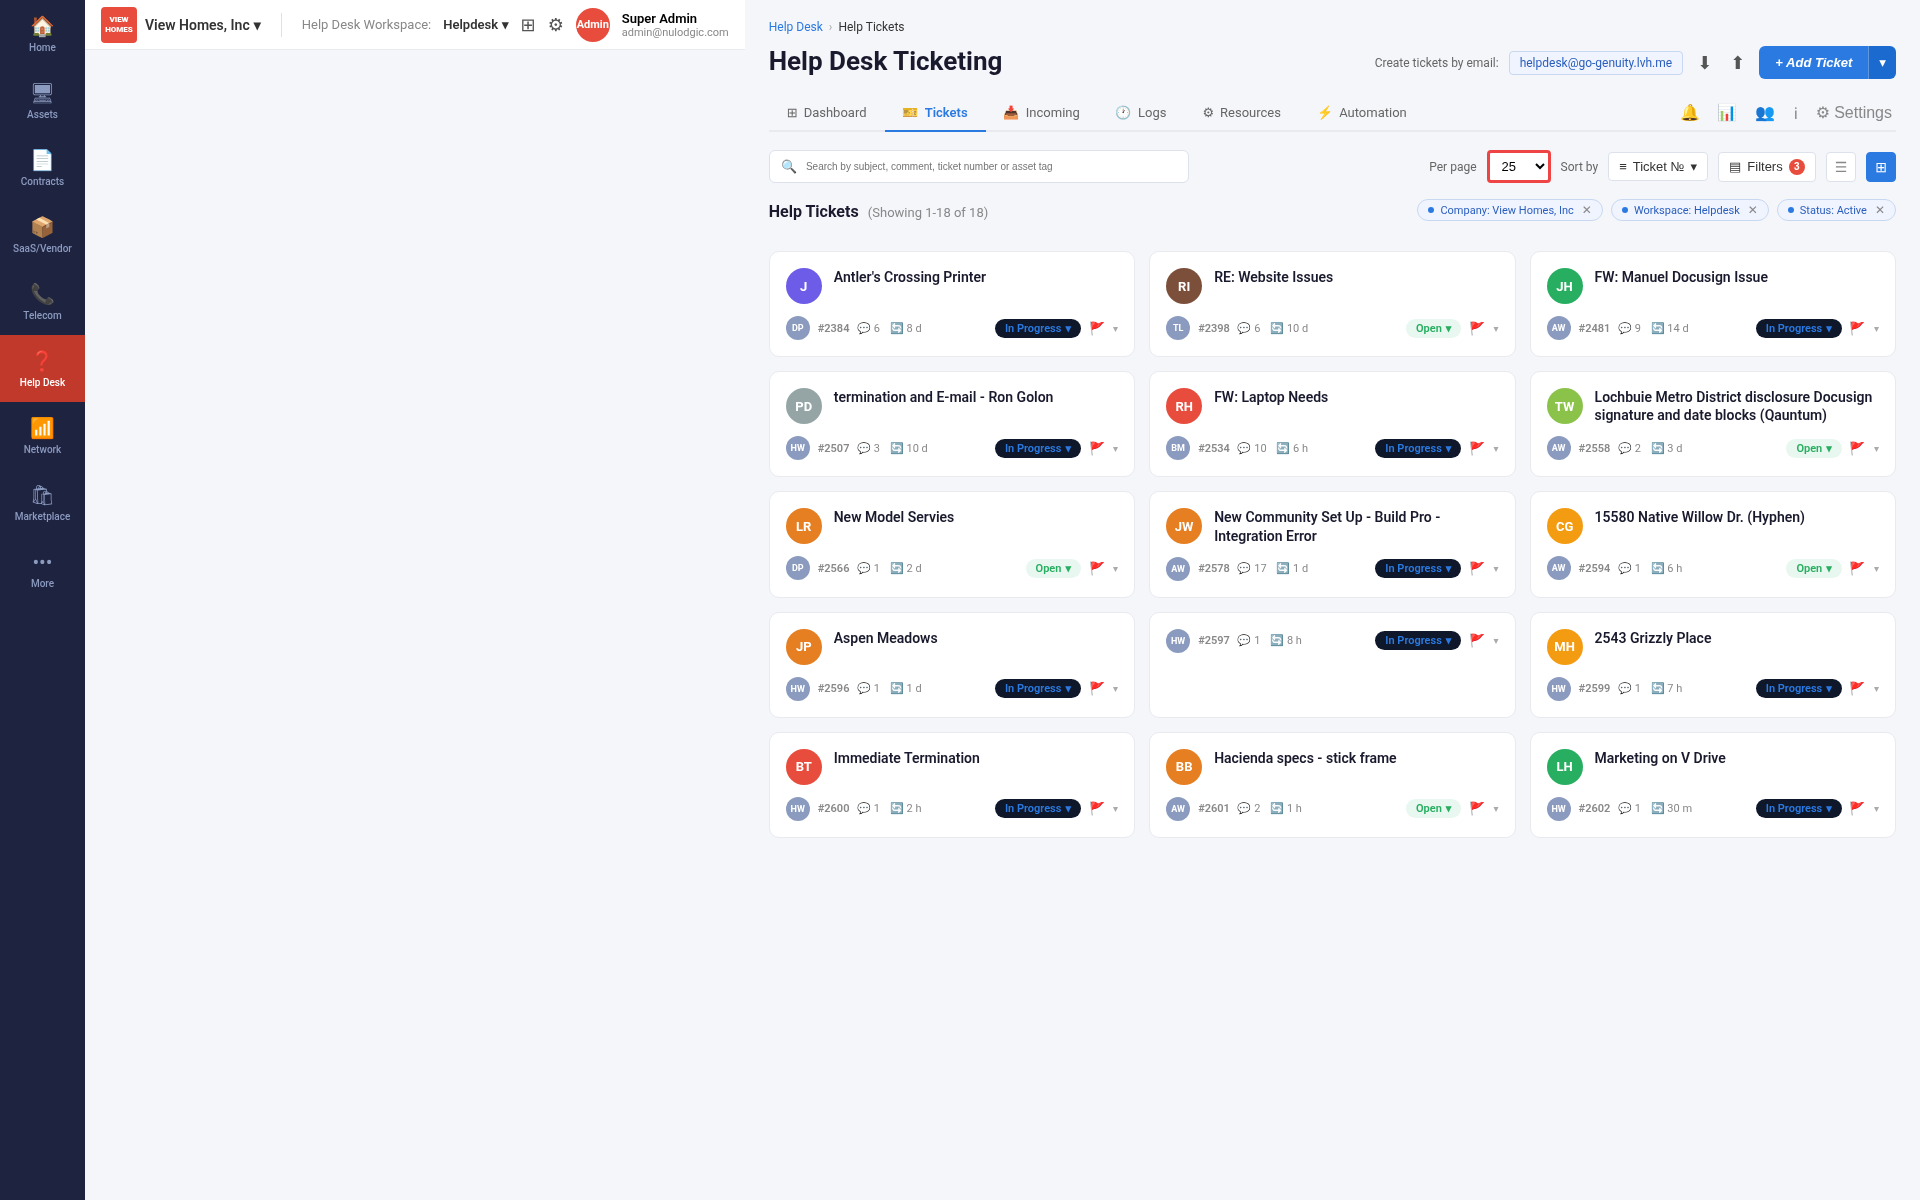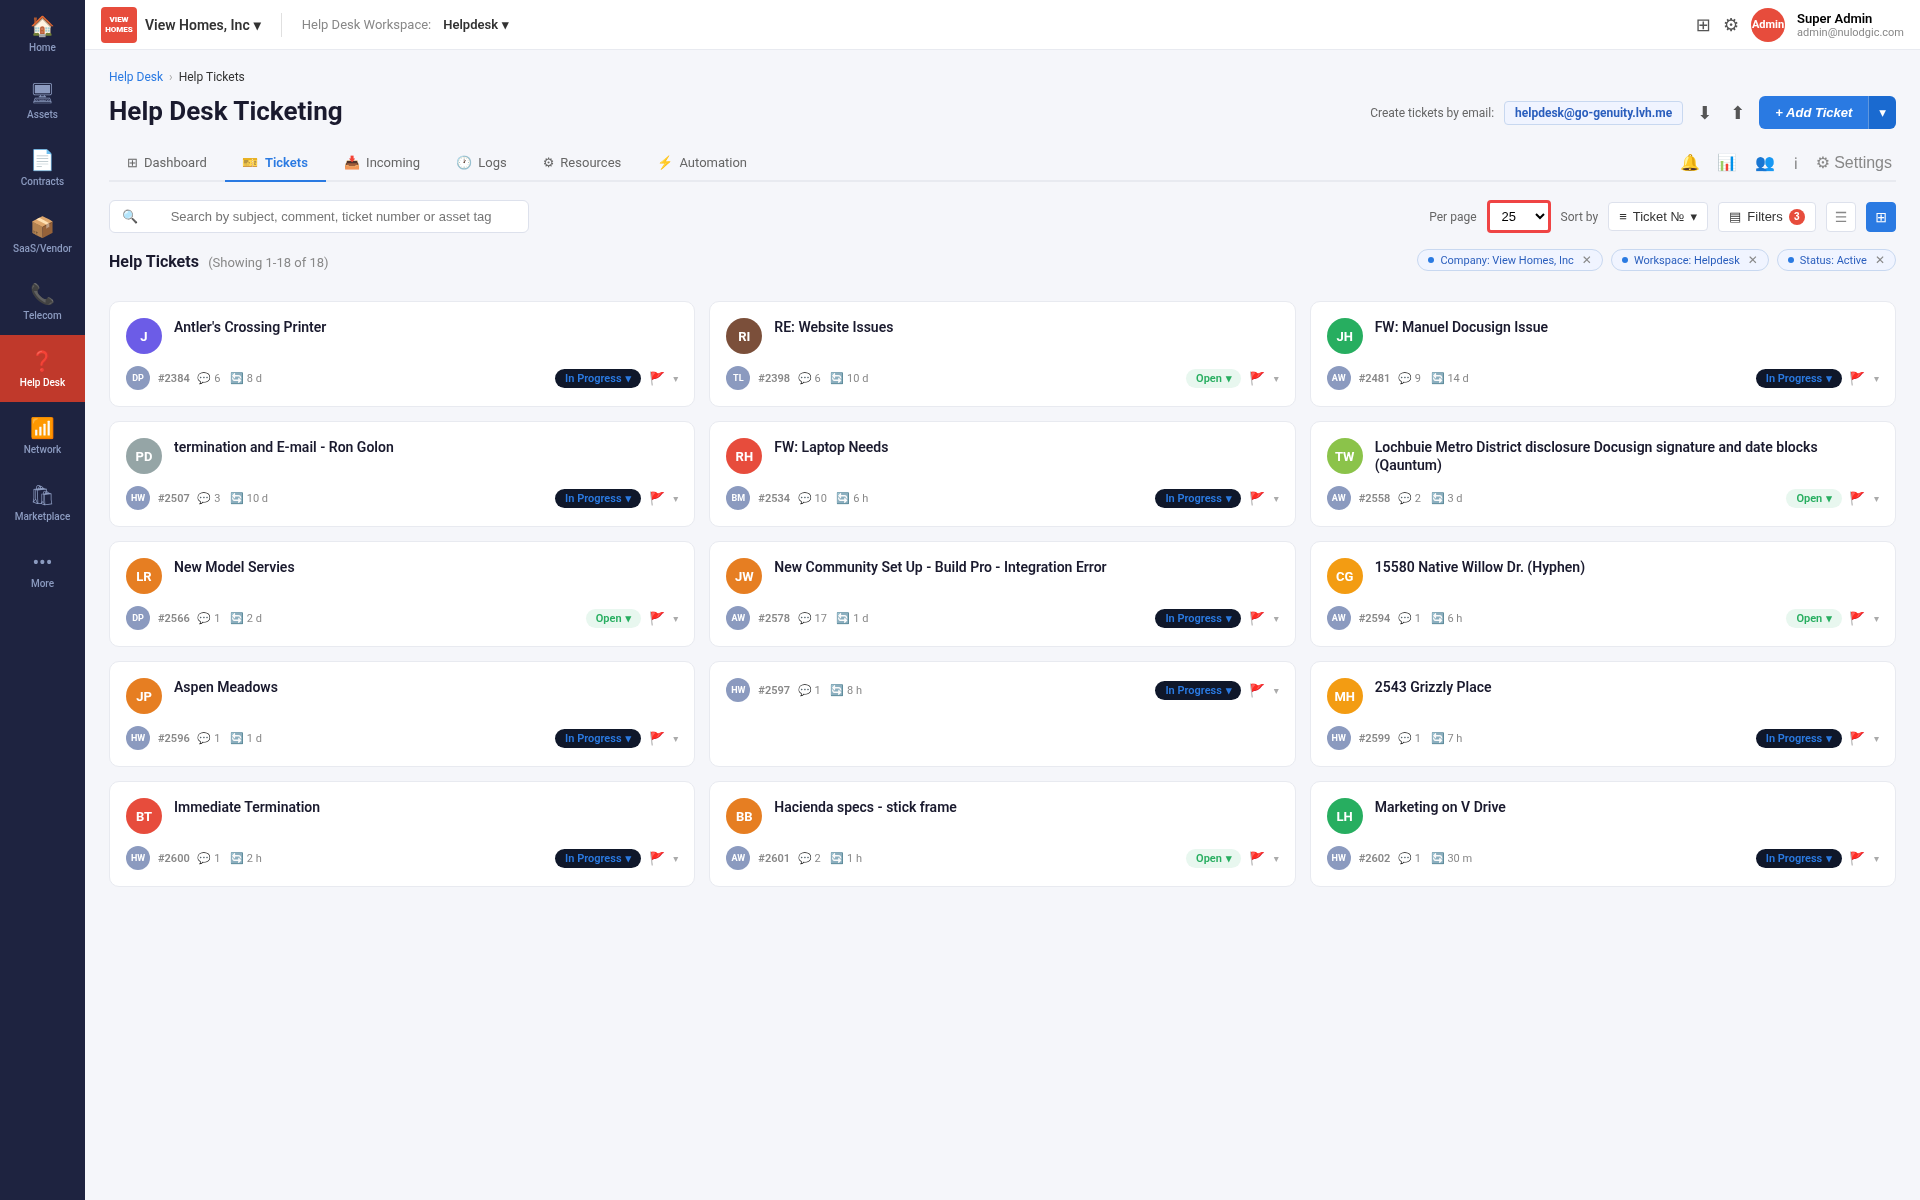--- a/index.html
+++ b/index.html
@@ -55,57 +55,57 @@
     .topbar-icon { color: #555; cursor: pointer; font-size: 18px; }
     .avatar-circle { width: 34px; height: 34px; background: #e74c3c; border-radius: 50%; display: flex; align-items: center; justify-content: center; color: #fff; font-size: 11px; font-weight: 700; cursor: pointer; }
     .user-info { display: flex; flex-direction: column; }
     .user-name { font-weight: 600; font-size: 13px; }
     .user-email { font-size: 11px; color: #888; }
 
     
     .main-content {
       flex: 1;
       display: flex;
-      flex-direction: column;
+      flex-direction: row;
       overflow: hidden;
     }
     .content-area {
       flex: 1;
       overflow-y: auto;
       padding: 20px 24px;
     }
 
     
     .breadcrumb { display: flex; align-items: center; gap: 6px; color: #666; font-size: 12px; margin-bottom: 12px; }
     .breadcrumb a { color: #2a7ae2; text-decoration: none; }
     .breadcrumb .sep { color: #aaa; }
     .breadcrumb .current { color: #333; }
 
     
     .page-header { display: flex; align-items: flex-start; justify-content: space-between; margin-bottom: 16px; }
     .page-title { font-size: 26px; font-weight: 700; color: #1a1a2e; }
     .header-right { display: flex; align-items: center; gap: 10px; }
     .email-label { font-size: 12px; color: #666; }
-    .email-badge { background: #f0f4ff; border: 1px solid #c8d8f0; border-radius: 4px; padding: 4px 10px; font-size: 12px; color: #2a5ebd; font-weight: bold; }
+    .email-badge { background: #f0f4ff; border: 1px solid #c8d8f0; border-radius: 4px; padding: 4px 10px; font-size: 12px; color: #2a5ebd; }
     .btn-add { background: #2a7ae2; color: #fff; border: none; border-radius: 6px 0 0 6px; padding: 9px 16px; font-size: 13px; font-weight: 600; cursor: pointer; display: flex; align-items: center; gap: 6px; font-style: italic; }
     .btn-add-dropdown { background: #1a6ad0; color: #fff; border: none; border-radius: 0 6px 6px 0; padding: 9px 10px; cursor: pointer; border-left: 1px solid rgba(255,255,255,0.3); }
     .btn-add-wrap { display: flex; }
 
     
     .tabs-row { display: flex; align-items: center; justify-content: space-between; border-bottom: 2px solid #e8eaf0; margin-bottom: 18px; }
     .tabs { display: flex; gap: 0; }
     .tab { padding: 10px 18px; cursor: pointer; color: #666; font-size: 13px; border-bottom: 2px solid transparent; margin-bottom: -2px; display: flex; align-items: center; gap: 6px; }
     .tab.active { color: #2a7ae2; border-bottom-color: #2a7ae2; font-weight: 600; }
     .tab-icons { display: flex; align-items: center; gap: 10px; }
     .tab-icon-btn { color: #888; cursor: pointer; font-size: 16px; padding: 4px; border: none; background: none; }
 
     
     .toolbar { display: flex; align-items: center; gap: 10px; margin-bottom: 16px; }
     .search-box { display: flex; align-items: center; gap: 8px; background: #fff; border: 1px solid #dde1ec; border-radius: 6px; padding: 8px 12px; flex: 0 0 420px; }
-    .search-box input { border: none; outline: none; font-size: 13px; color: #444; width: 100%; background: transparent; text-align: center; }
+    .search-box input { border: none; outline: none; font-size: 10px; color: #444; width: 100%; background: transparent; }
     .toolbar-right { margin-left: auto; display: flex; align-items: center; gap: 10px; justify-content: center; }
     .per-page-label { color: #666; font-size: 12px; }
     .select-box { border: 3px solid #ef4444; border-radius: 4px; padding: 5px 8px; font-size: 13px; background: #fff; cursor: pointer; }
     .sort-btn { display: flex; align-items: center; gap: 6px; border: 1px solid #dde1ec; border-radius: 4px; padding: 6px 10px; background: #fff; cursor: pointer; font-size: 13px; color: #333; }
     .filter-btn { display: flex; align-items: center; gap: 6px; border: 1px solid #dde1ec; border-radius: 4px; padding: 6px 10px; background: #fff; cursor: pointer; font-size: 13px; color: #333; }
     .filter-badge { background: #e74c3c; color: #fff; border-radius: 50%; width: 16px; height: 16px; font-size: 10px; display: inline-flex; align-items: center; justify-content: center; font-weight: 700; }
     .view-btn { border: 1px solid #dde1ec; border-radius: 4px; padding: 6px 8px; background: #fff; cursor: pointer; font-size: 14px; color: #888; }
     .view-btn.active { background: #2a7ae2; color: #fff; border-color: #2a7ae2; }
 
     

